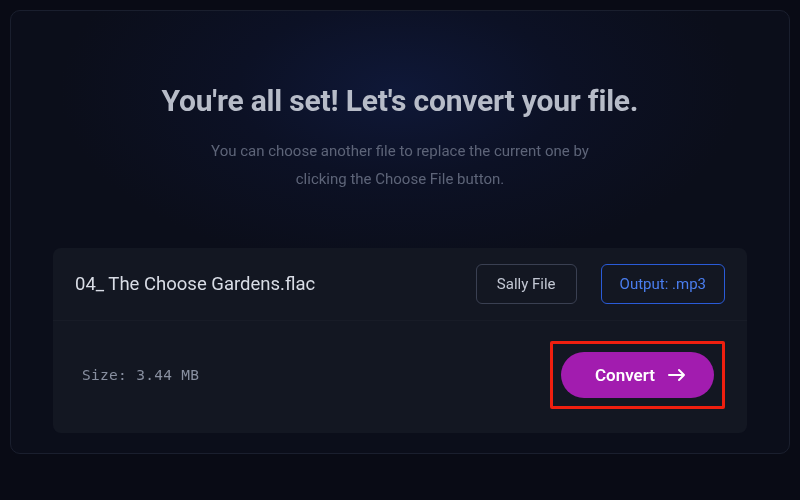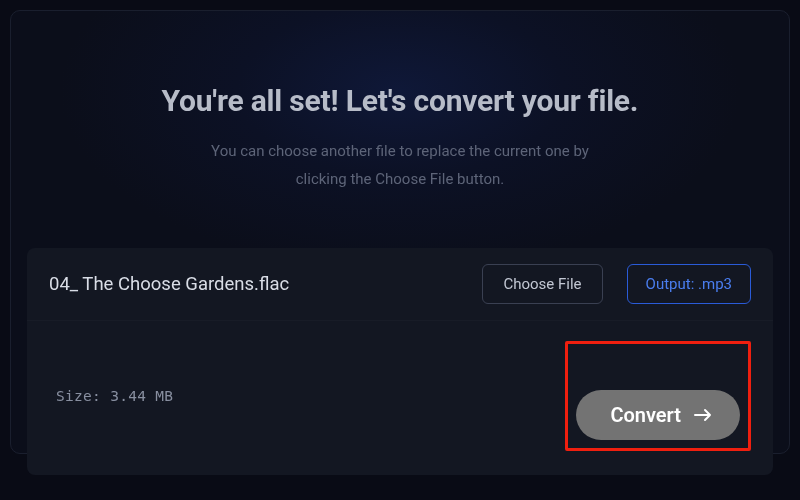--- a/index.html
+++ b/index.html
@@ -10,21 +10,21 @@
       font-family: -apple-system, BlinkMacSystemFont, "Segoe UI", Roboto, sans-serif;
       overflow: hidden;
     }
     .panel {
       margin: 10px;
       width: 780px;
       height: 444px;
       background: radial-gradient(ellipse 340px 180px at 50% 18%, #0f1838 0%, #0c1125 48%, #0b0e1a 100%);
       border: 1px solid #1a1f2e;
       border-radius: 10px;
-      padding: 0 16px;
+      padding: 0 42px;
       display: flex;
       flex-direction: column;
     }
     .heading {
       text-align: center;
       margin-top: 72px;
     }
     .heading h1 {
       color: #b7bcc8;
       font-size: 30px;
@@ -93,51 +93,50 @@
       letter-spacing: 0.3px;
       margin-left: 7px;
     }
     .highlight {
       border: 3px solid #ef1f0f;
       padding: 8px;
       border-radius: 2px;
       display: flex;
     }
     .btn-convert {
-      background: #737373;
+      background: #a21caf;
       border: none;
       color: #ffffff;
-      font-size: 20px;
+      font-size: 17px;
       font-weight: 600;
       padding: 13px 28px 13px 34px;
       border-radius: 999px;
       cursor: pointer;
       font-family: inherit;
       display: flex;
       align-items: center;
       gap: 13px;
-      margin-top: 38px;
     }
     .arrow-svg { display: block; }
   </style>
 </head>
 <body>
 
 <div class="panel">
 
   <div class="heading">
     <h1>You're all set! Let's convert your file.</h1>
   </div>
   <div class="subheading">You can choose another file to replace the current one by clicking the Choose File button.</div>
 
   <div class="card">
     <div class="row1">
       <div class="filename">04_ The Choose Gardens.flac</div>
       <button class="btn-outline-grey">
-        <span>Choose File</span>
+        <span>Sally File</span>
       </button>
       <button class="btn-outline-blue">
         <span>Output: .mp3</span>
       </button>
     </div>
     <div class="row2">
       <div class="size">Size: 3.44 MB</div>
       <div class="highlight">
         <button class="btn-convert">
           <span>Convert</span>

